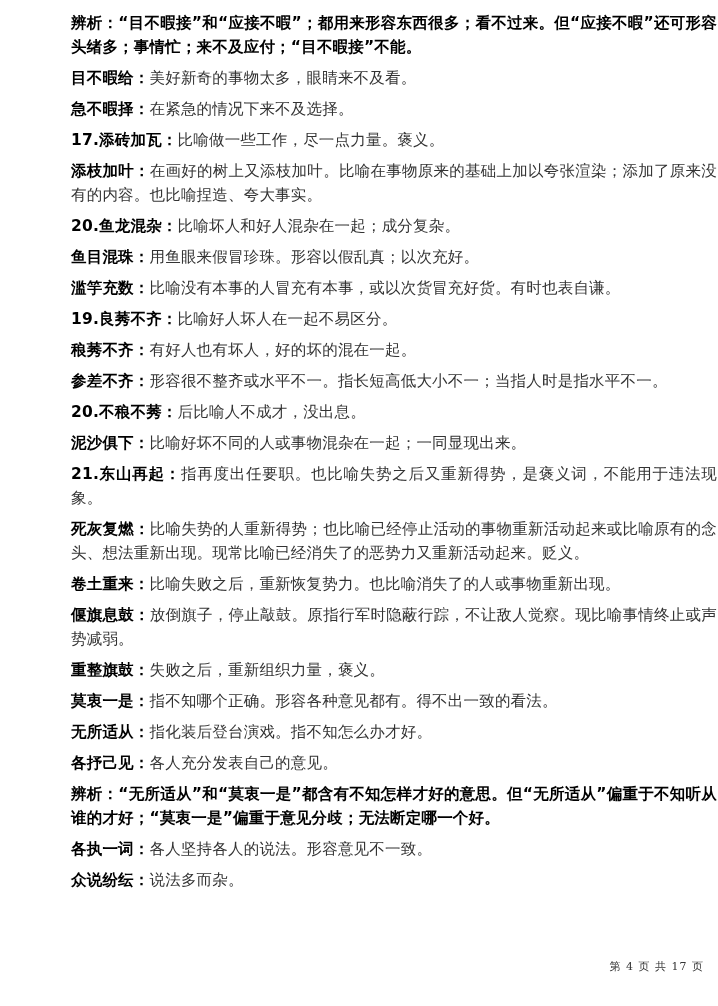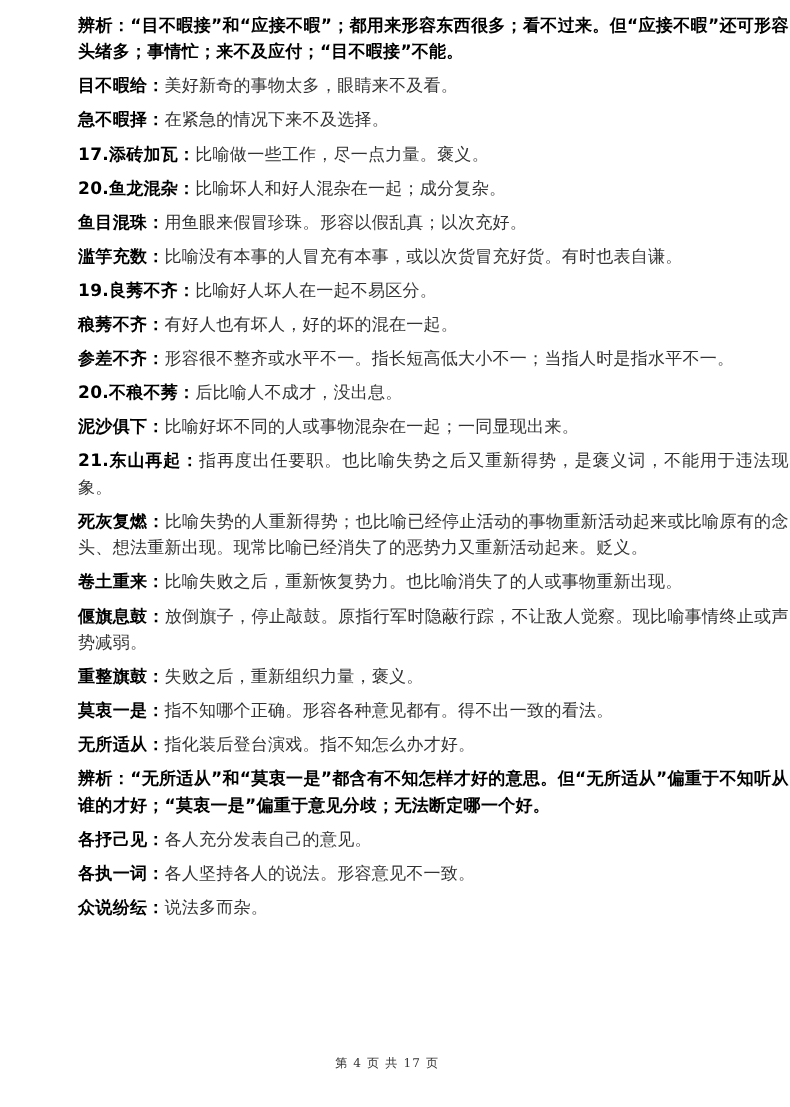--- a/index.html
+++ b/index.html
@@ -45,49 +45,50 @@
   }
   .para.analysis .term, .para.analysis .def {
     color: #000000;
     font-weight: bold;
   }
   .footer {
     position: absolute;
     left: 0;
     width: 704px;
     top: 959px;
-    text-align: center;
+    text-align: right;
     font-size: 11px;
     color: #333333;
     font-family: "DejaVu Serif", "Liberation Serif", serif;
     letter-spacing: 1px;
   }
 </style>
 </head>
 <body>
 
 <div class="page">
   <p class="para analysis"><span class="term">辨析：</span><span class="def">“目不暇接”和“应接不暇”；都用来形容东西很多；看不过来。但“应接不暇”还可形容头绪多；事情忙；来不及应付；“目不暇接”不能。</span></p>
   <p class="para"><span class="term">目不暇给：</span><span class="def">美好新奇的事物太多，眼睛来不及看。</span></p>
   <p class="para"><span class="term">急不暇择：</span><span class="def">在紧急的情况下来不及选择。</span></p>
   <p class="para"><span class="term">17.添砖加瓦：</span><span class="def">比喻做一些工作，尽一点力量。褒义。</span></p>
+  <p class="para"><span class="term">添枝加叶：</span><span class="def">在画好的树上又添枝加叶。比喻在事物原来的基础上加以夸张渲染；添加了原来没有的内容。也比喻捏造、夸大事实。</span></p>
   <p class="para"><span class="term">20.鱼龙混杂：</span><span class="def">比喻坏人和好人混杂在一起；成分复杂。</span></p>
   <p class="para"><span class="term">鱼目混珠：</span><span class="def">用鱼眼来假冒珍珠。形容以假乱真；以次充好。</span></p>
   <p class="para"><span class="term">滥竽充数：</span><span class="def">比喻没有本事的人冒充有本事，或以次货冒充好货。有时也表自谦。</span></p>
   <p class="para"><span class="term">19.良莠不齐：</span><span class="def">比喻好人坏人在一起不易区分。</span></p>
   <p class="para"><span class="term">稂莠不齐：</span><span class="def">有好人也有坏人，好的坏的混在一起。</span></p>
   <p class="para"><span class="term">参差不齐：</span><span class="def">形容很不整齐或水平不一。指长短高低大小不一；当指人时是指水平不一。</span></p>
   <p class="para"><span class="term">20.不稂不莠：</span><span class="def">后比喻人不成才，没出息。</span></p>
   <p class="para"><span class="term">泥沙俱下：</span><span class="def">比喻好坏不同的人或事物混杂在一起；一同显现出来。</span></p>
   <p class="para"><span class="term">21.东山再起：</span><span class="def">指再度出任要职。也比喻失势之后又重新得势，是褒义词，不能用于违法现象。</span></p>
   <p class="para"><span class="term">死灰复燃：</span><span class="def">比喻失势的人重新得势；也比喻已经停止活动的事物重新活动起来或比喻原有的念头、想法重新出现。现常比喻已经消失了的恶势力又重新活动起来。贬义。</span></p>
   <p class="para"><span class="term">卷土重来：</span><span class="def">比喻失败之后，重新恢复势力。也比喻消失了的人或事物重新出现。</span></p>
   <p class="para"><span class="term">偃旗息鼓：</span><span class="def">放倒旗子，停止敲鼓。原指行军时隐蔽行踪，不让敌人觉察。现比喻事情终止或声势减弱。</span></p>
   <p class="para"><span class="term">重整旗鼓：</span><span class="def">失败之后，重新组织力量，褒义。</span></p>
   <p class="para"><span class="term">莫衷一是：</span><span class="def">指不知哪个正确。形容各种意见都有。得不出一致的看法。</span></p>
   <p class="para"><span class="term">无所适从：</span><span class="def">指化装后登台演戏。指不知怎么办才好。</span></p>
+  <p class="para"><span class="term">各抒己见：</span><span class="def">各人充分发表自己的意见。</span></p>
   <p class="para analysis"><span class="term">辨析：</span><span class="def">“无所适从”和“莫衷一是”都含有不知怎样才好的意思。但“无所适从”偏重于不知听从谁的才好；“莫衷一是”偏重于意见分歧；无法断定哪一个好。</span></p>
-  <p class="para"><span class="term">各抒己见：</span><span class="def">各人充分发表自己的意见。</span></p>
   <p class="para"><span class="term">各执一词：</span><span class="def">各人坚持各人的说法。形容意见不一致。</span></p>
   <p class="para"><span class="term">众说纷纭：</span><span class="def">说法多而杂。</span></p>
 </div>
 
 <div class="footer">第 4 页 共 17 页</div>
 
 </body></html>

